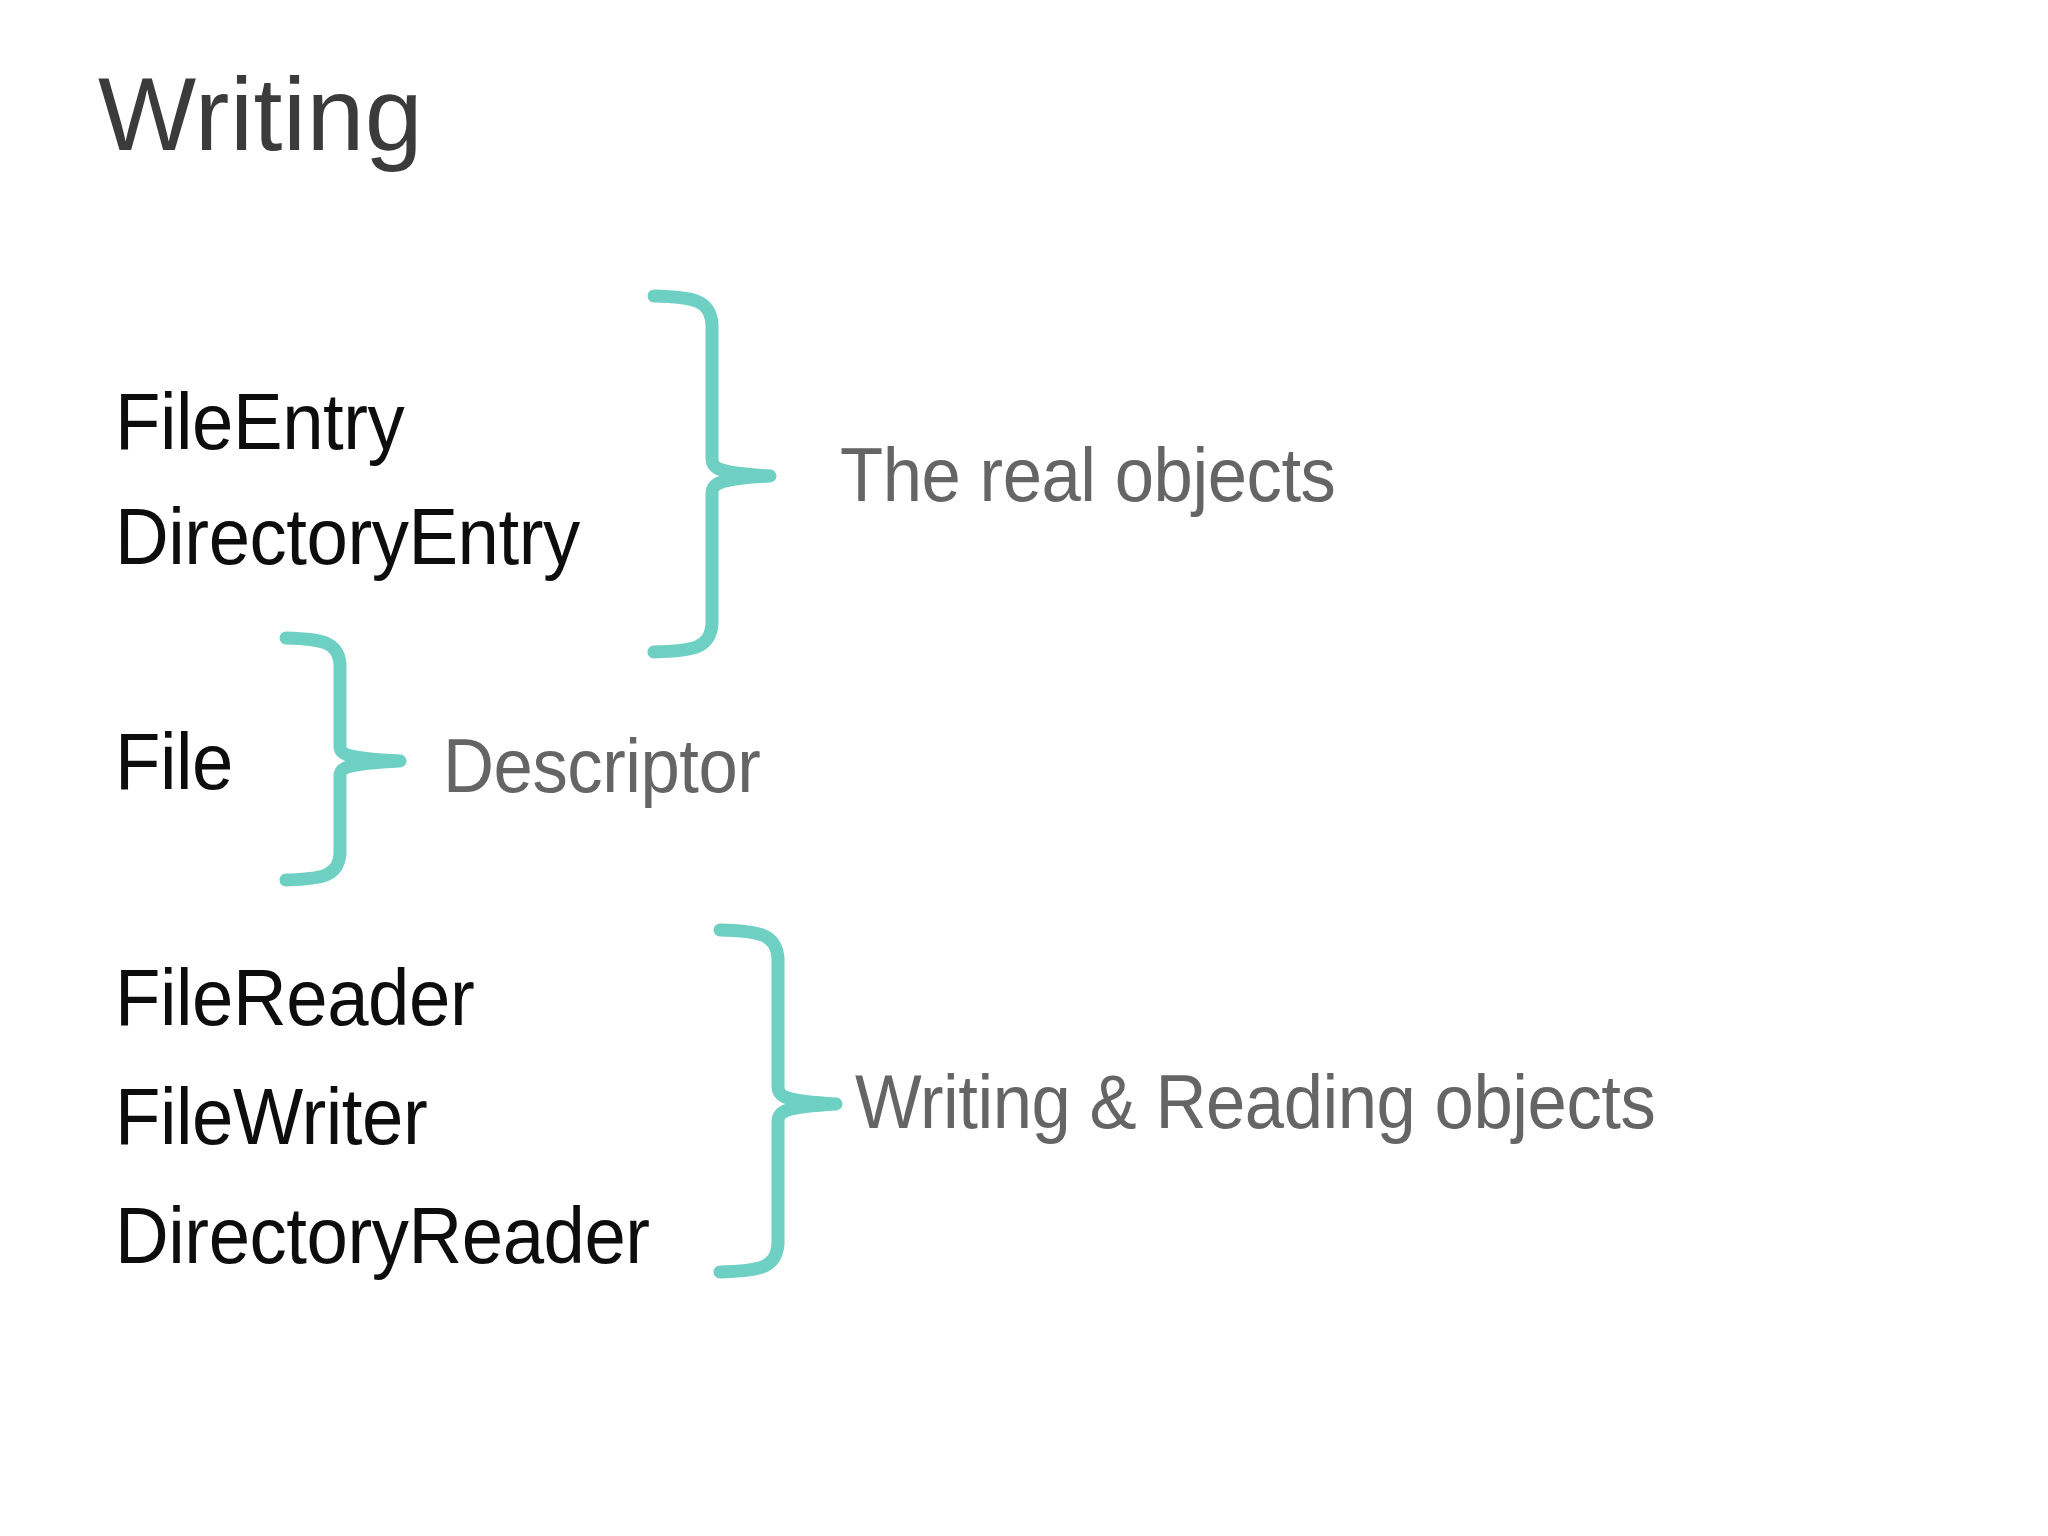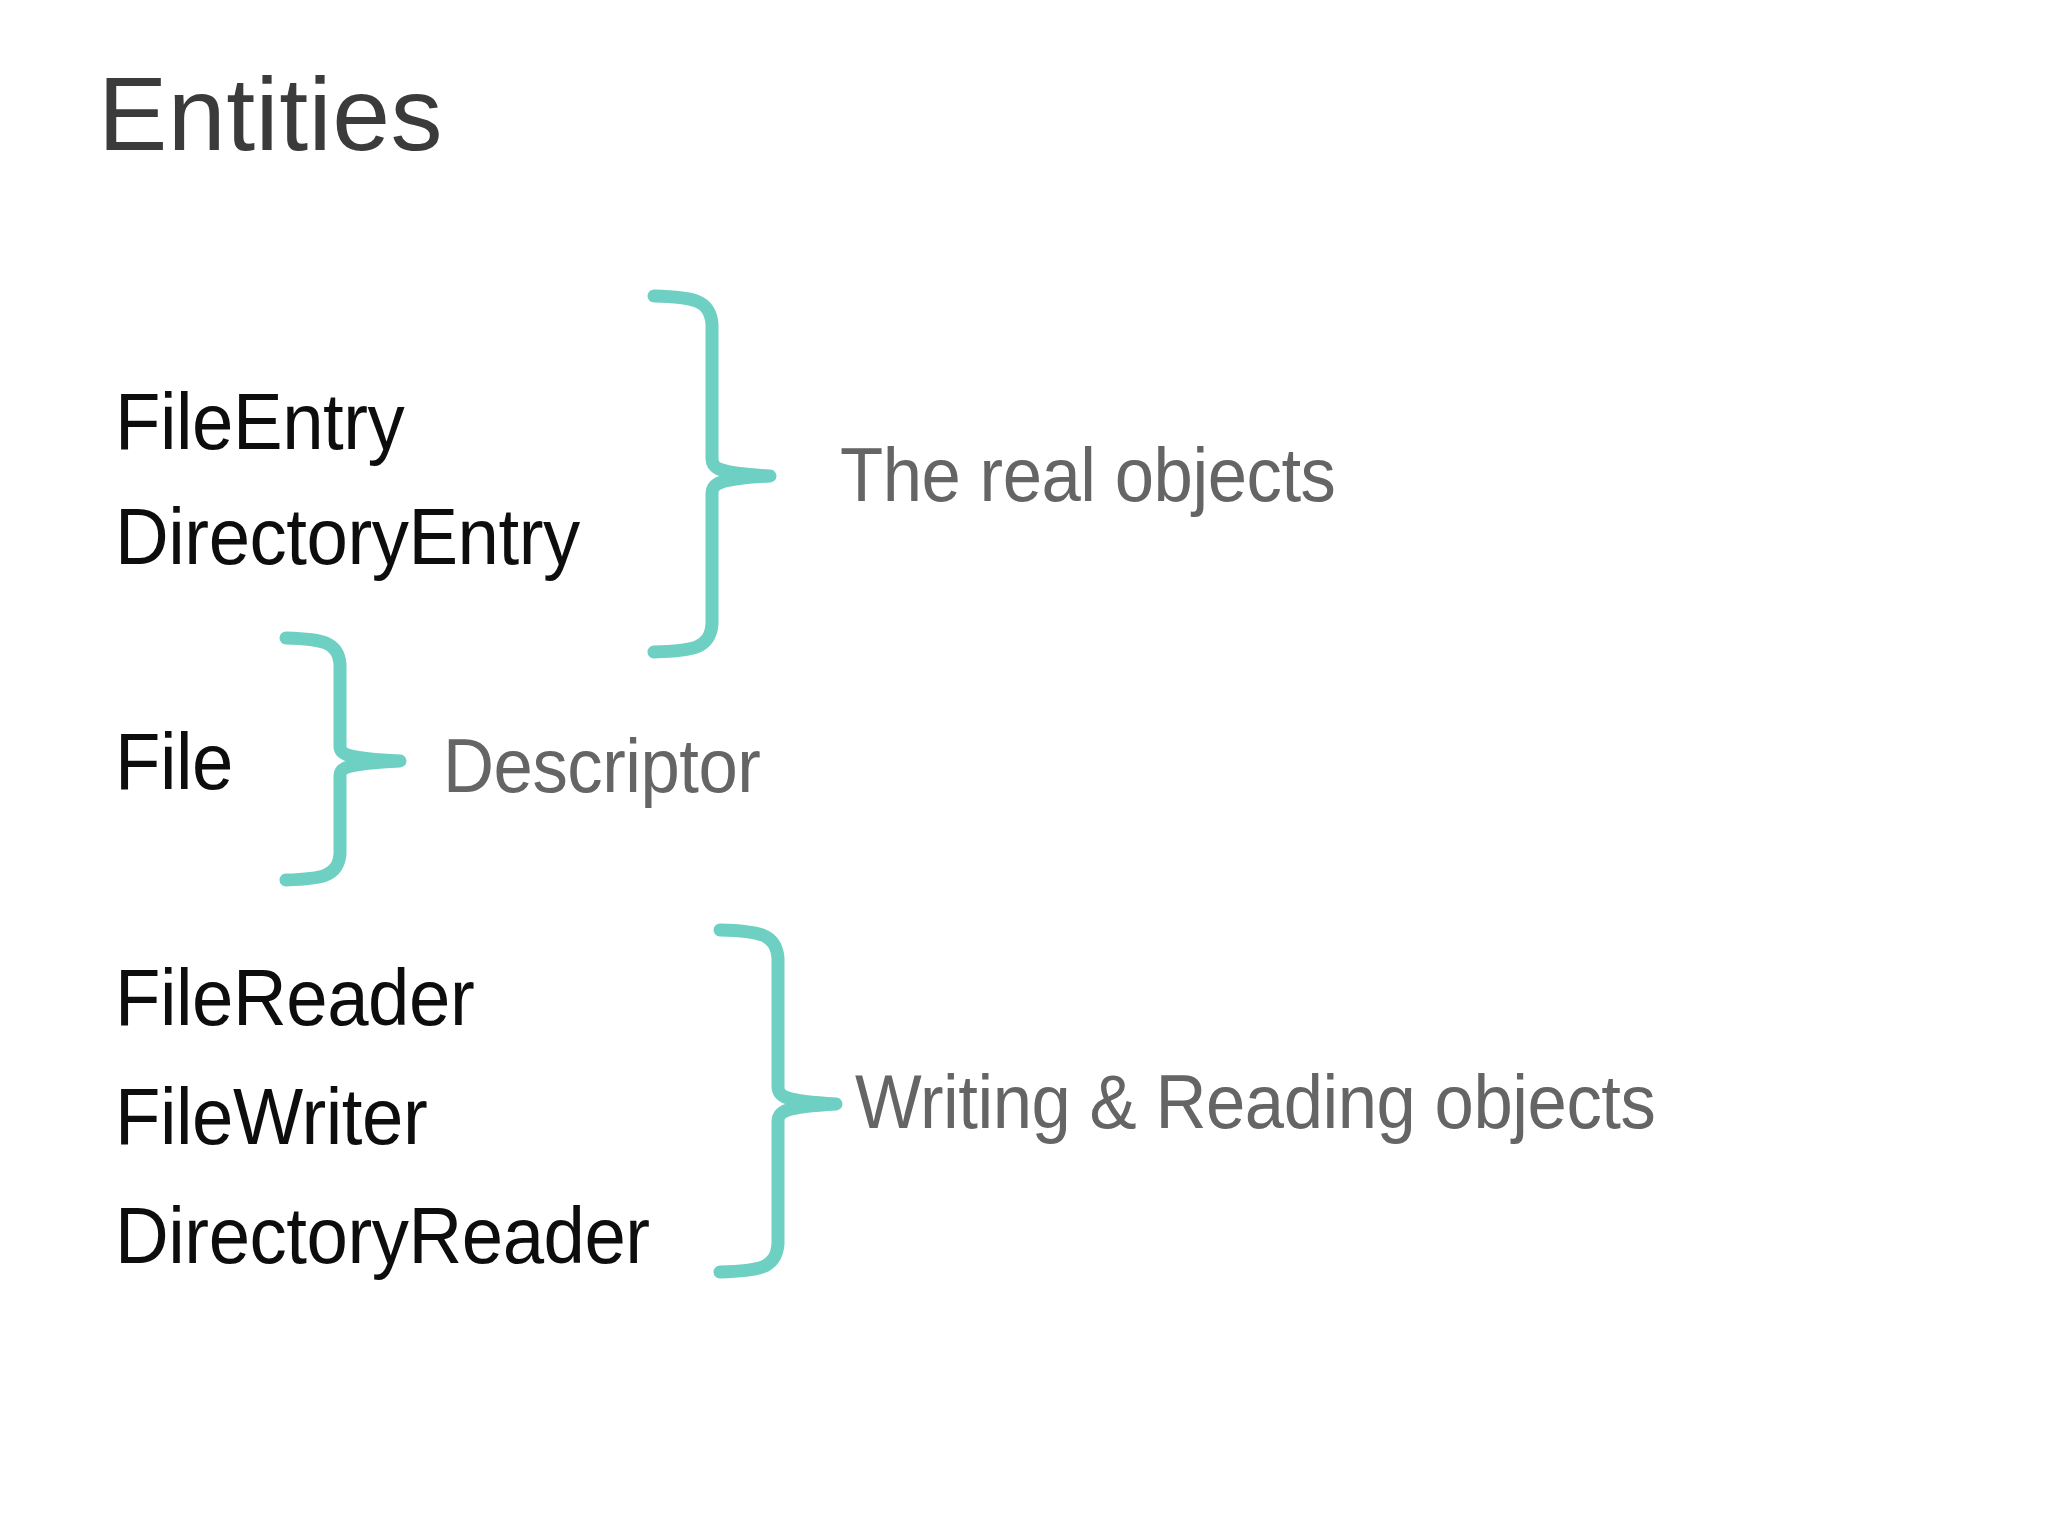--- a/index.html
+++ b/index.html
@@ -75,21 +75,21 @@
     fill: none;
     stroke-linecap: round;
     stroke-linejoin: round;
   }
 </style>
 </head>
 <body>
 
 <div id="slide">
 
-  <div class="slide-title">Entities</div>
+  <div class="slide-title">Writing</div>
 
   <div class="entity-label" style="left:115px; top:382px;">FileEntry</div>
 
   <div class="entity-label" style="left:115px; top:497px;">DirectoryEntry</div>
 
   <div class="brace" style="left:646px; top:288px; width:210px; height:372px;">
     <svg width="210" height="372" viewBox="0 0 210 372" aria-hidden="true">
       <path class="brace-path" d="M 8 8
                C 48 9, 64 12, 66 36
                L 66 170

